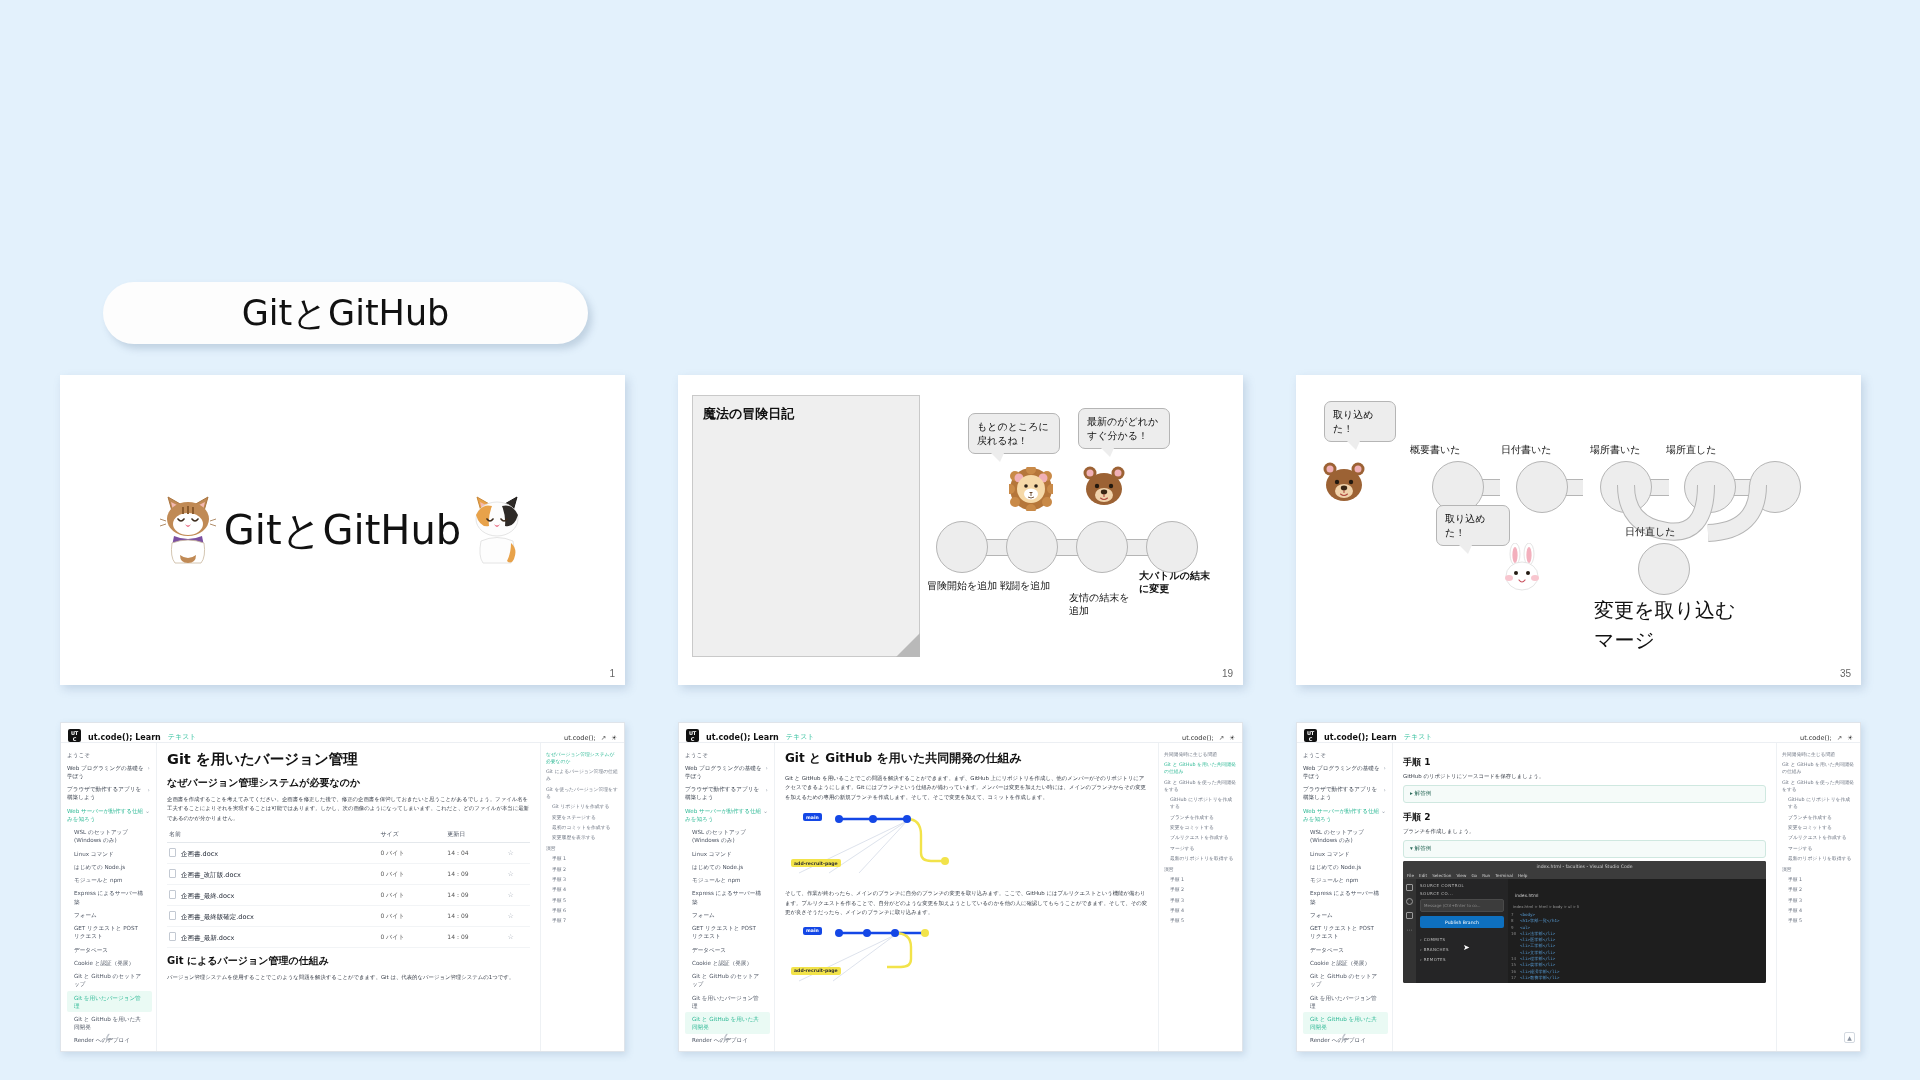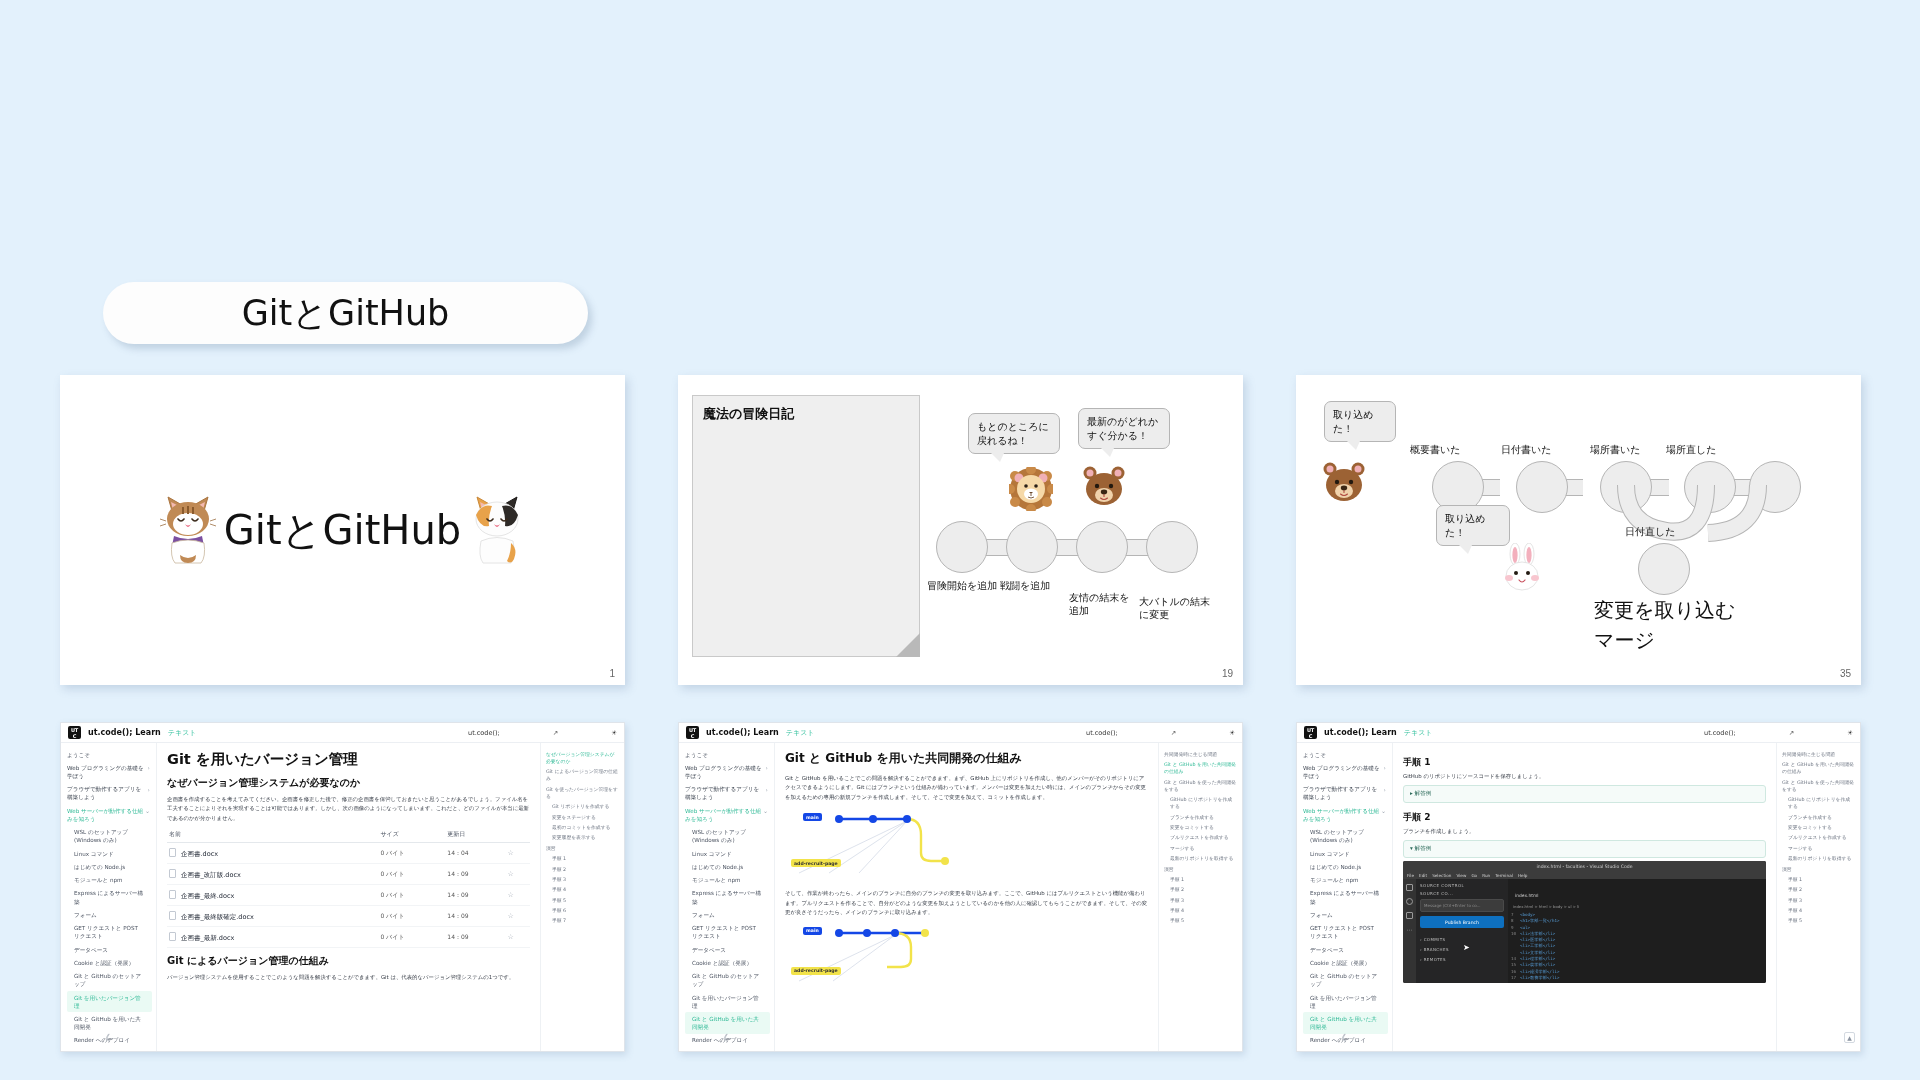--- a/index.html
+++ b/index.html
@@ -92,32 +92,32 @@
   .shot {
     position: absolute; background: #fff; border: 1px solid #dfe4ea;
     box-shadow: 2px 3px 7px rgba(80,110,150,0.18); overflow: hidden;
     font-family: "DejaVu Sans", sans-serif;
   }
   #shot1 { left: 60px; top: 722px; width: 565px; height: 330px; }
   #shot2 { left: 678px; top: 722px; width: 565px; height: 330px; }
   #shot3 { left: 1296px; top: 722px; width: 565px; height: 330px; }
 
   .topbar {
-    height: 20px; display: flex; align-items: center; gap: 7px;
+    height: 20px; display: flex; align-items: flex-end; gap: 7px;
     padding: 0 7px; border-bottom: 1px solid #eceff3; background: #fff;
   }
   .logo-sq {
     width: 13px; height: 13px; background: #111; color: #fff;
     font-size: 5px; line-height: 6px; text-align: center; padding-top: 1px;
     border-radius: 2px; font-weight: 700; letter-spacing: -0.3px;
   }
   .brand { font-size: 8px; font-weight: 700; color: #111; }
   .navlink { font-size: 7px; color: #38c2a0; }
   .topbar-right { margin-left: auto; display: flex; align-items: center; gap: 5px; }
-  .tiny { font-size: 6.5px; color: #333; margin-left: 48px; }
+  .tiny { font-size: 6.5px; color: #333; }
 
   .shot-body { display: flex; height: calc(100% - 20px); }
   .sidebar {
     width: 96px; border-right: 1px solid #eef1f4; padding: 5px 4px 0 6px;
     overflow: hidden; position: relative; background: #fff;
   }
   .side-item {
     font-size: 5.6px; color: #4a5260; line-height: 1.45; padding: 2.6px 8px 2.6px 0;
     position: relative;
   }
@@ -299,21 +299,21 @@
     <div class="commit-link" style="left:363px; top:164px; width:40px;"></div>
     <div class="commit-link" style="left:433px; top:164px; width:40px;"></div>
     <div class="commit-node" style="left:258px; top:146px;"></div>
     <div class="commit-node" style="left:328px; top:146px;"></div>
     <div class="commit-node" style="left:398px; top:146px;"></div>
     <div class="commit-node" style="left:468px; top:146px;"></div>
 
     <div class="commit-label" style="left:249px; top:204px; width:72px;">冒険開始を追加</div>
     <div class="commit-label" style="left:322px; top:204px; width:64px;">戦闘を追加</div>
     <div class="commit-label" style="left:391px; top:216px; width:66px;">友情の結末を追加</div>
-    <div class="commit-label" style="left:461px; top:220px; width:74px;">大バトルの結末に変更</div>
+    <div class="commit-label" style="left:461px; top:194px; width:74px;font-weight:bold;">大バトルの結末に変更</div>
 
     <div class="slide-num">19</div>
   </div>
 
   <div class="slide" id="slide35">
     <div class="bubble" style="left:28px; top:26px; width:72px;">取り込めた！</div>
     <span class="animal" style="left:26px; top:86px;">
       <svg viewBox="0 0 44 44" width="44" height="44">
         <circle cx="8" cy="8" r="6.5" fill="#9c6234"></circle>
           <circle cx="8" cy="8" r="3.5" fill="#f0b0b6"></circle>

